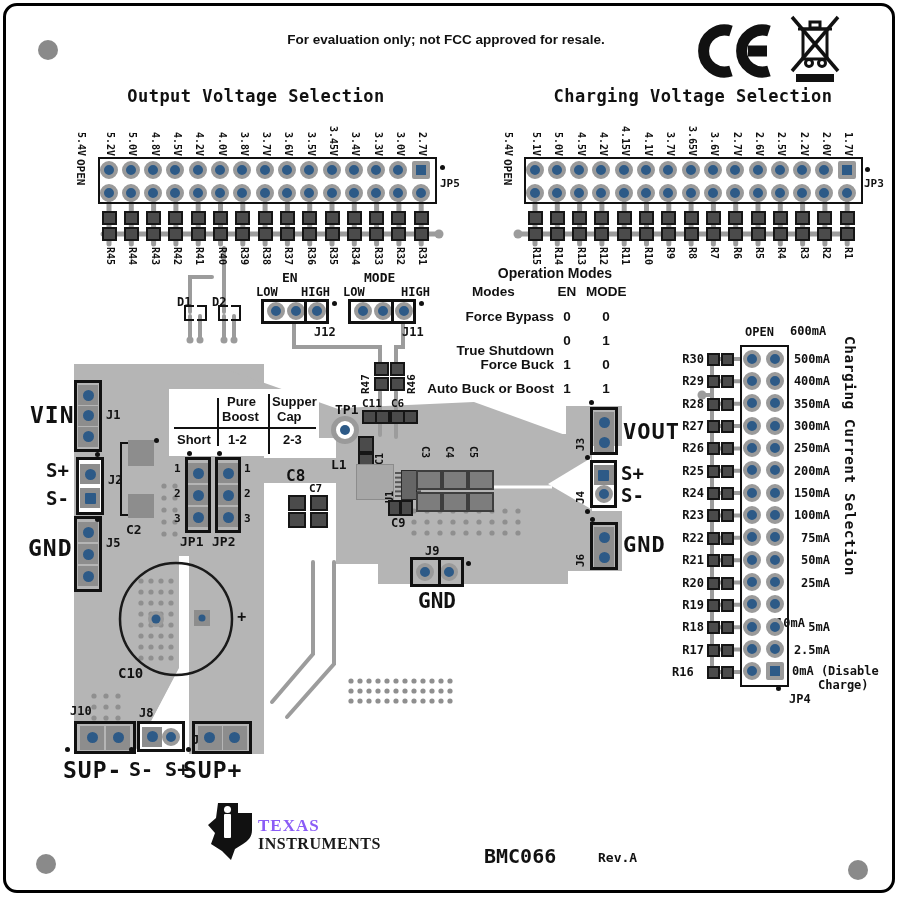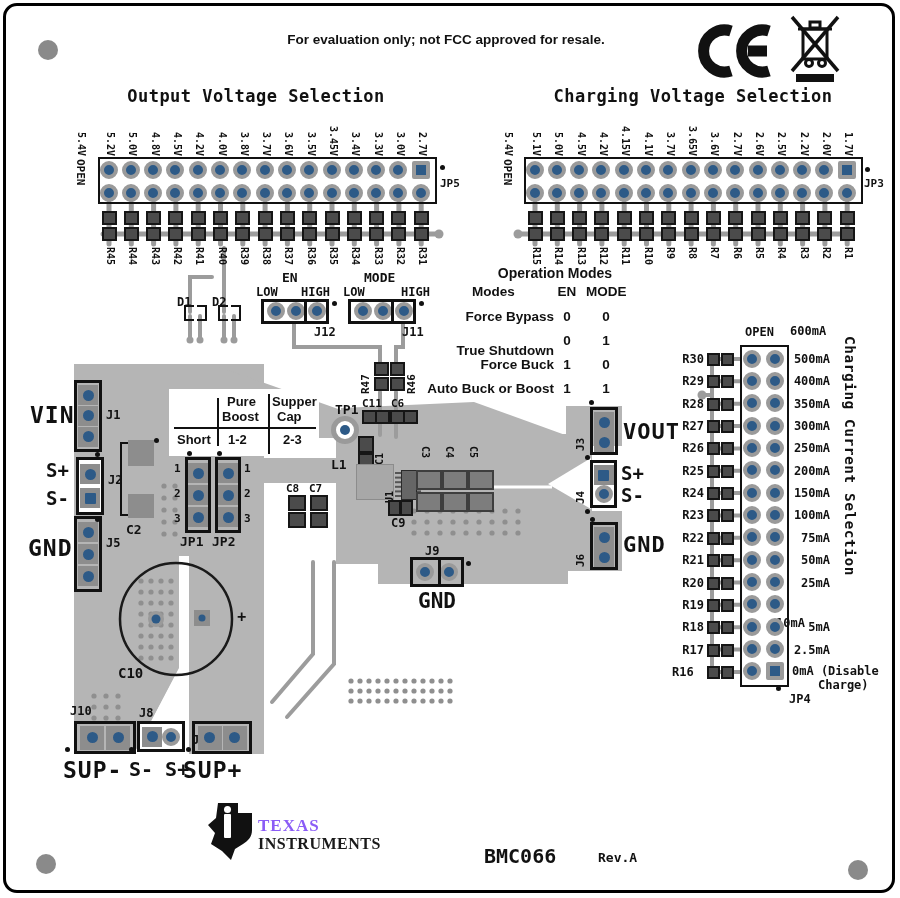--- a/index.html
+++ b/index.html
@@ -452,21 +452,21 @@
   <div class="vflip" style="left:378px;top:477px;height:20px;font-size:10px;">U1</div>
   <div class="vlabel start" style="left:410px;top:440px;height:26px;">C3</div>
   <div class="vlabel start" style="left:434px;top:440px;height:26px;">C4</div>
   <div class="vlabel start" style="left:458px;top:440px;height:26px;">C5</div>
   <div class="cpad" style="left:410px;top:464px;width:22px;height:16px;"></div>
   <div class="cpad" style="left:436px;top:464px;width:22px;height:16px;"></div>
   <div class="cpad" style="left:462px;top:464px;width:22px;height:16px;"></div>
   <div class="cpad" style="left:410px;top:486px;width:22px;height:16px;"></div>
   <div class="cpad" style="left:436px;top:486px;width:22px;height:16px;"></div>
   <div class="cpad" style="left:462px;top:486px;width:22px;height:16px;"></div>
-  <div class="silk" style="left:280px;top:476px;font-size:11px;">C8</div>
+  <div class="silk" style="left:280px;top:460px;font-size:16px;">C8</div>
   <div class="silk" style="left:303px;top:476px;font-size:11px;">C7</div>
   <div class="rpad" style="left:282px;top:489px;width:14px;height:12px;"></div>
   <div class="rpad" style="left:282px;top:506px;width:14px;height:12px;"></div>
   <div class="rpad" style="left:304px;top:489px;width:14px;height:12px;"></div>
   <div class="rpad" style="left:304px;top:506px;width:14px;height:12px;"></div>
   <div class="rpad" style="left:382px;top:494px;width:9px;height:12px;"></div>
   <div class="rpad" style="left:394px;top:494px;width:9px;height:12px;"></div>
   <div class="silk" style="left:385px;top:510px;font-size:12px;">C9</div>
 
   <div class="dot" style="left:583px;top:394px;"></div>

